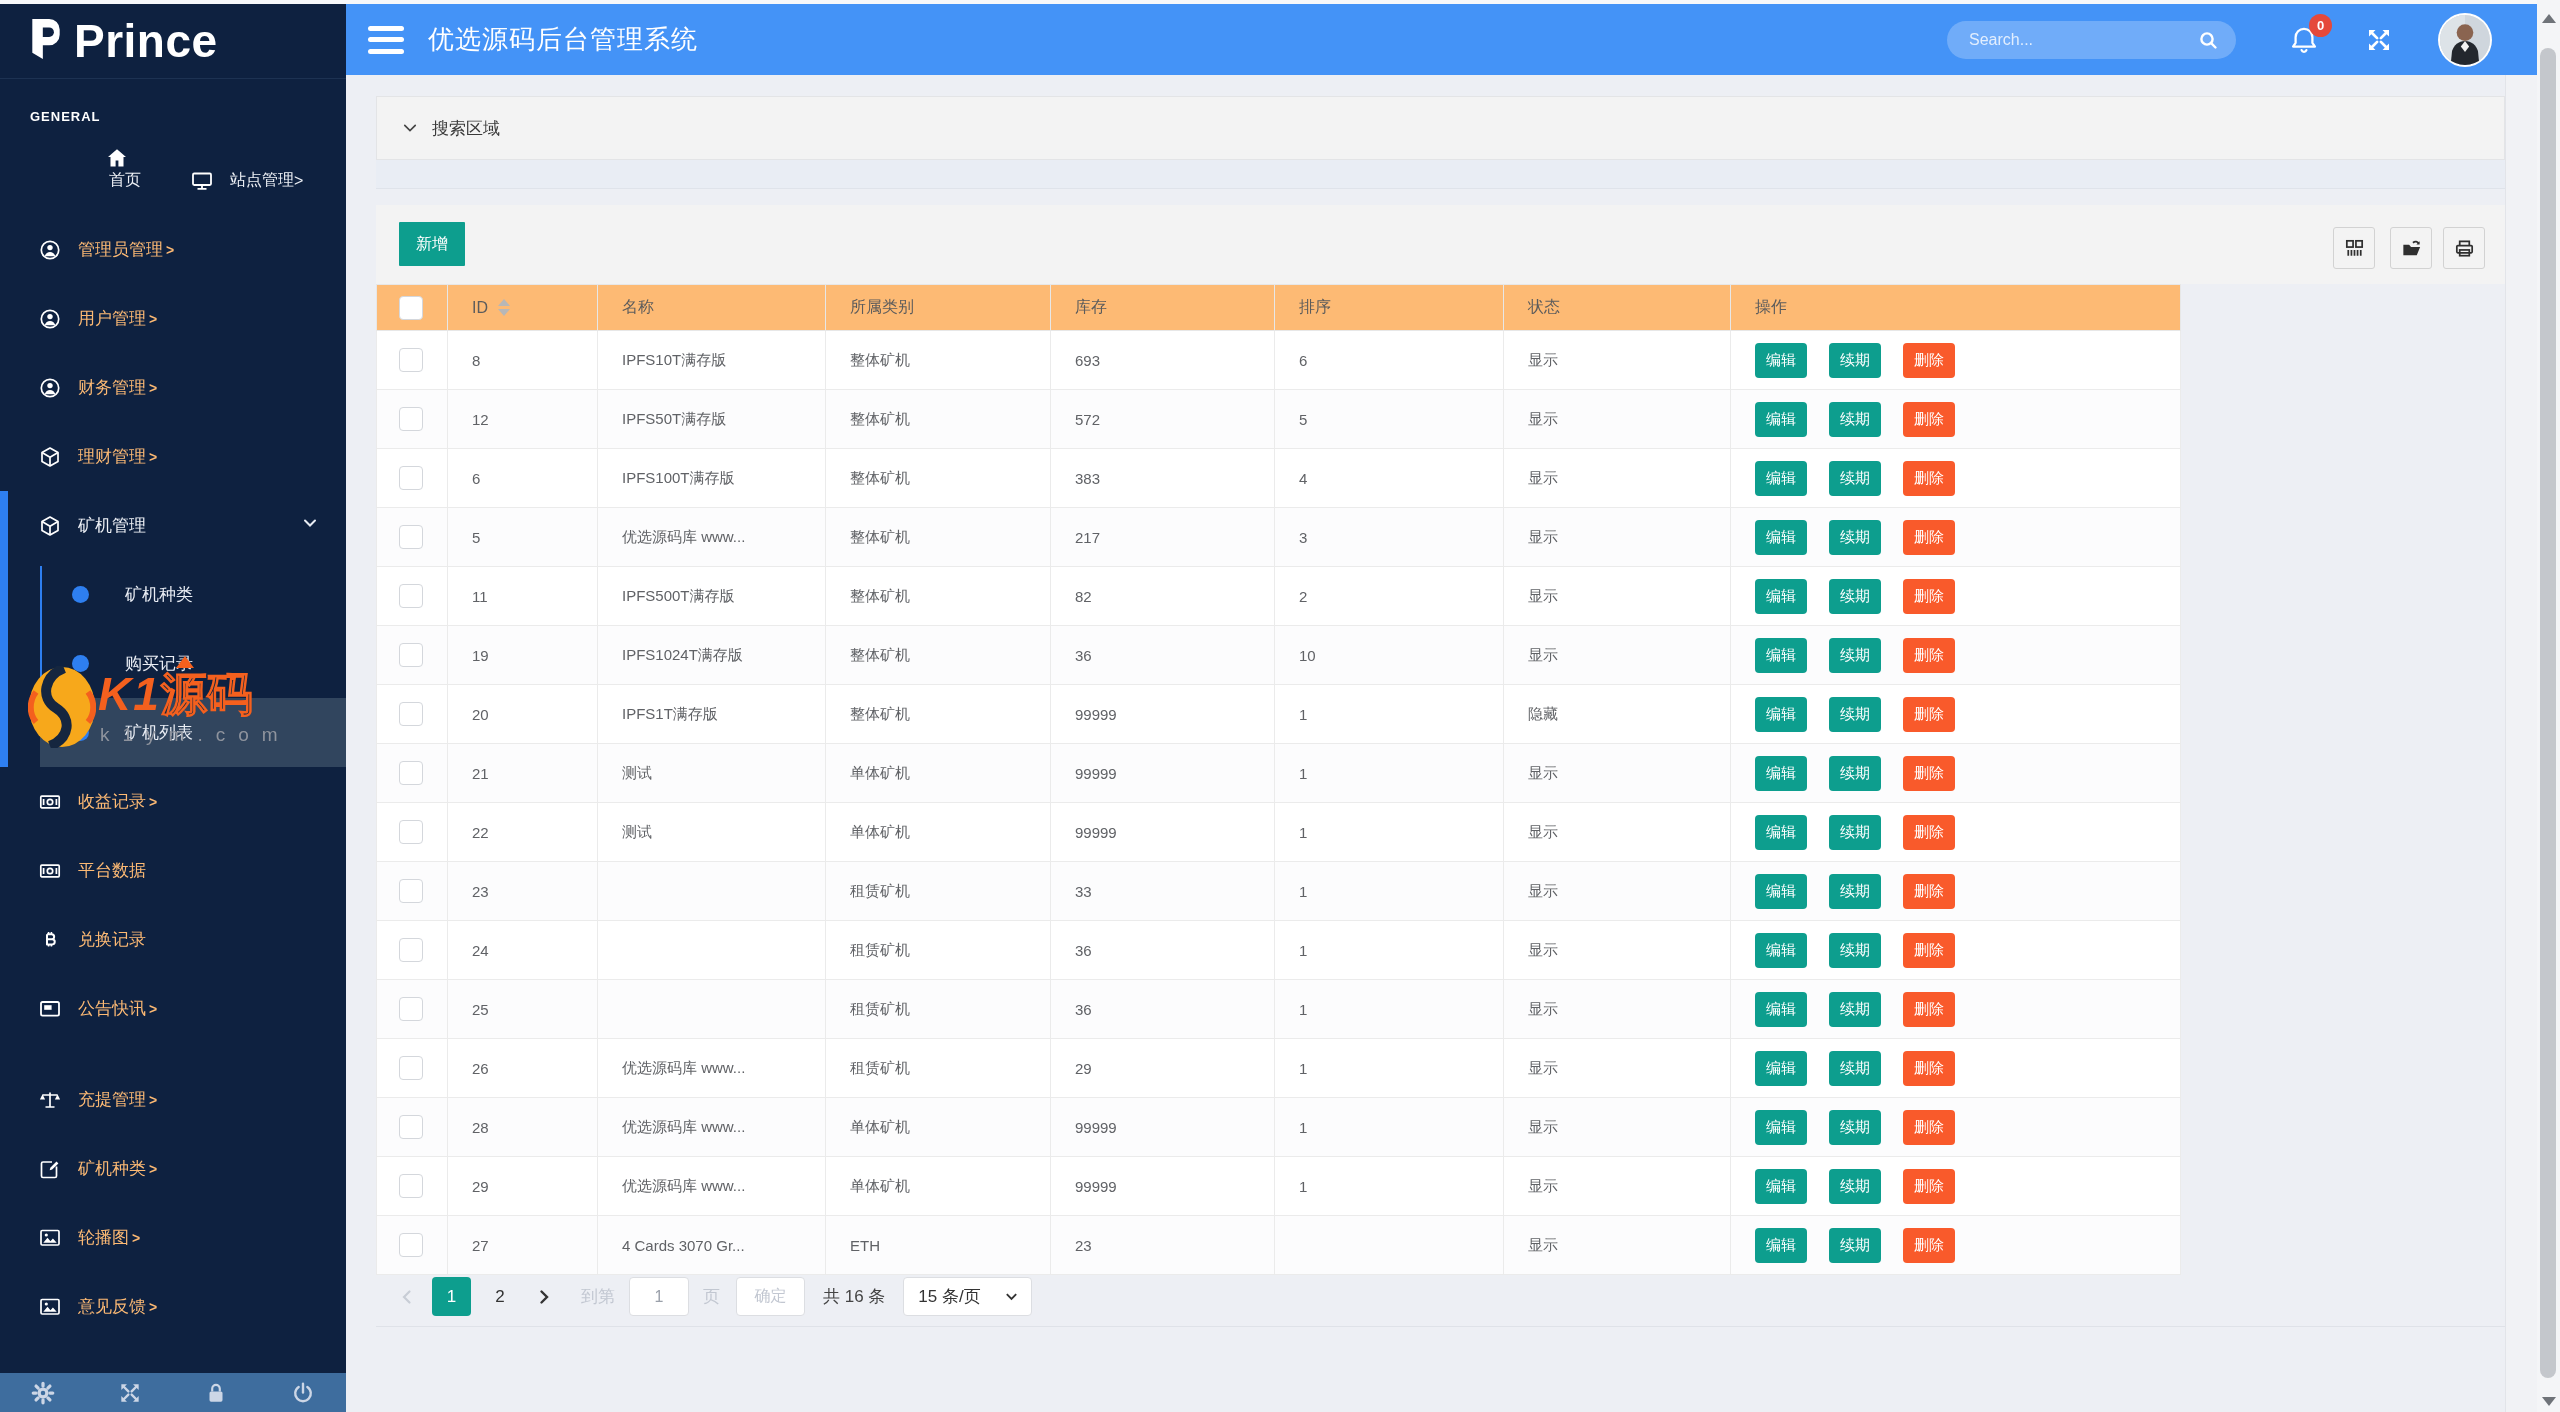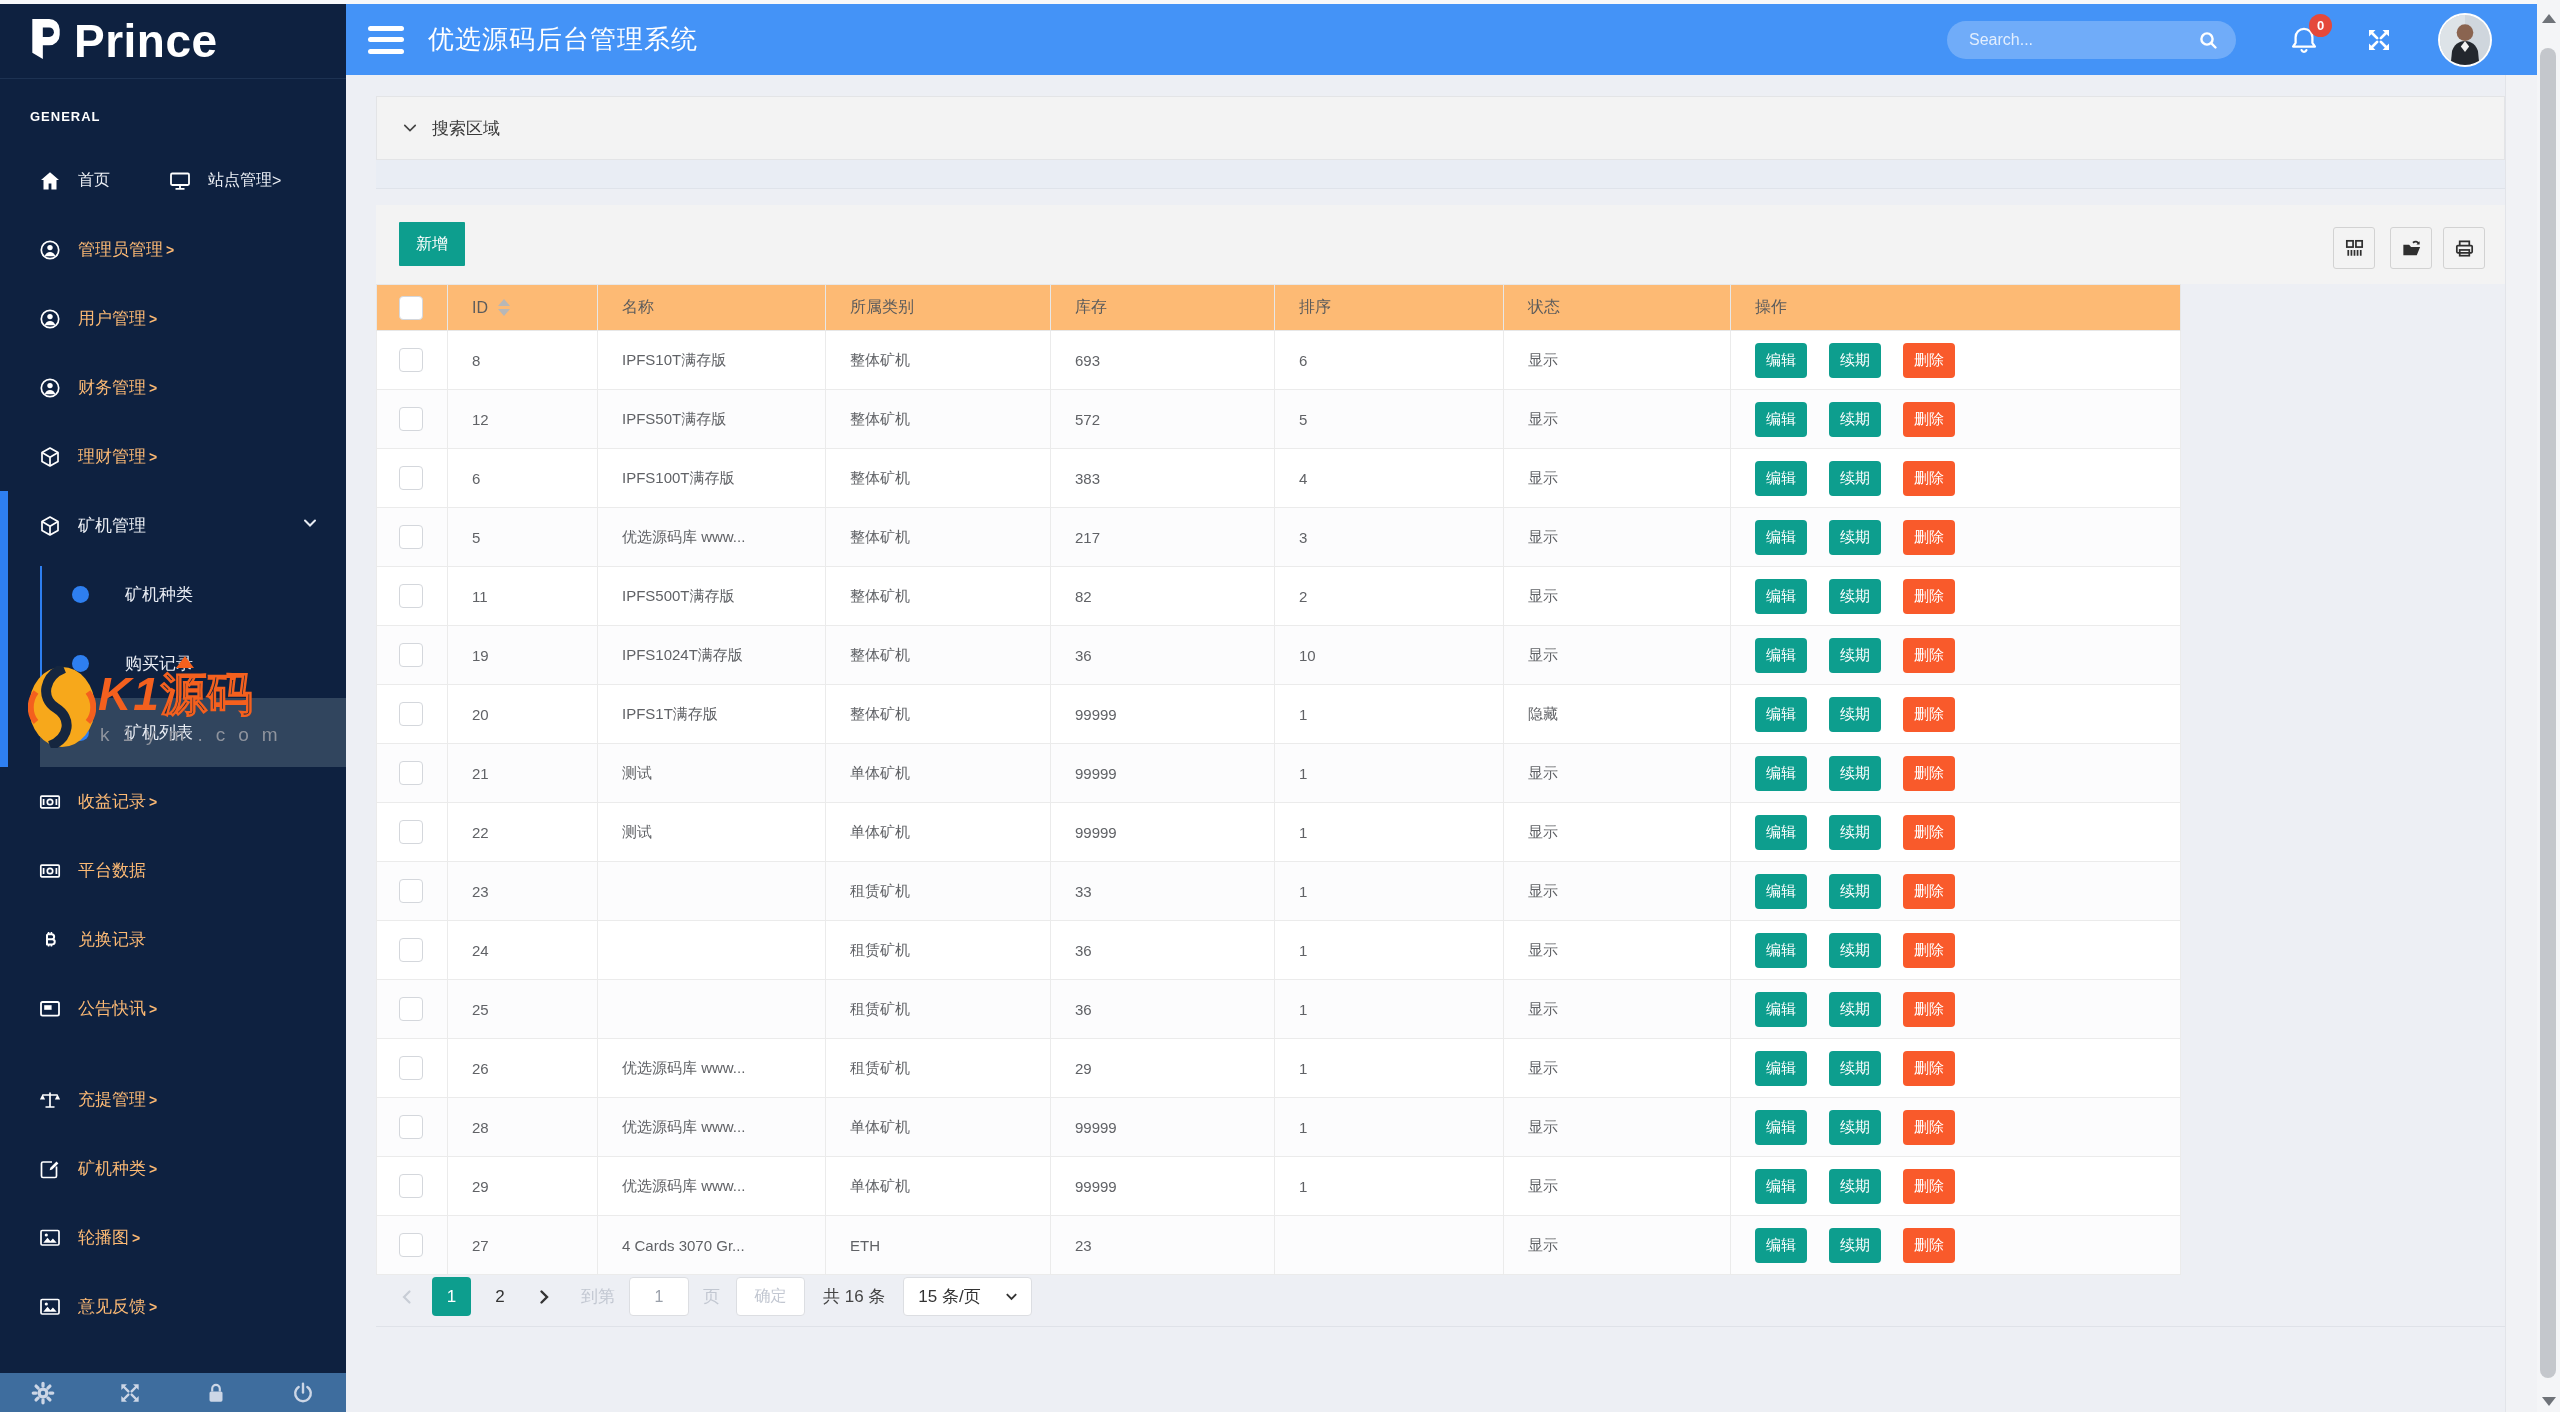--- a/index.html
+++ b/index.html
@@ -15,21 +15,21 @@
   .logo-row{height:74px;border-bottom:1px solid #1d3252;display:flex;align-items:center;padding-left:30px;gap:12px;}
   .logo-text{font-size:46px;font-weight:bold;color:#fff;letter-spacing:.5px;}
   .general-label{margin:30px 0 14px 30px;font-size:13px;font-weight:bold;color:#fff;letter-spacing:1px;}
   .menu{padding-top:8px;}
   .menu-item{height:69px;display:flex;align-items:center;padding-left:38px;font-size:17px;color:#fdba74;cursor:pointer;}
   .menu-item .mi-icon{width:24px;height:24px;margin-right:16px;color:#fff;flex:0 0 24px;}
   .mi-icon svg{width:24px;height:24px;display:block;}
   .menu-item .arrow{font-weight:bold;font-size:14px;margin-left:3px;}
   .menu-row{height:69px;display:flex;align-items:center;}
   .menu-row .cell{display:flex;align-items:center;}
-  .menu-row .cell.first{padding-left:38px;width:130px;}
+  .menu-row .cell.first{padding-left:60px;width:130px;flex-direction:column;}
   .menu-row .cell.second{padding-left:0;}
   .menu-row .mi-icon{width:24px;height:24px;margin-right:16px;color:#fff;}
   .menu-group{position:relative;}
   .menu-group::before{content:"";position:absolute;left:0;top:0;bottom:0;width:8px;background:#2e7ff0;z-index:3;}
   .group-header{height:69px;display:flex;align-items:center;padding-left:38px;font-size:17px;}
   .group-header .mi-icon{width:24px;height:24px;margin-right:16px;color:#fff;}
   .group-header .chev{margin-left:auto;margin-right:26px;color:#e7ebf2;}
   .group-header .chev svg{width:20px;height:20px;}
   .group-children{position:relative;}
   .group-children::before{content:"";position:absolute;left:40px;top:6px;height:200px;width:2px;background:#2e7ff0;}

